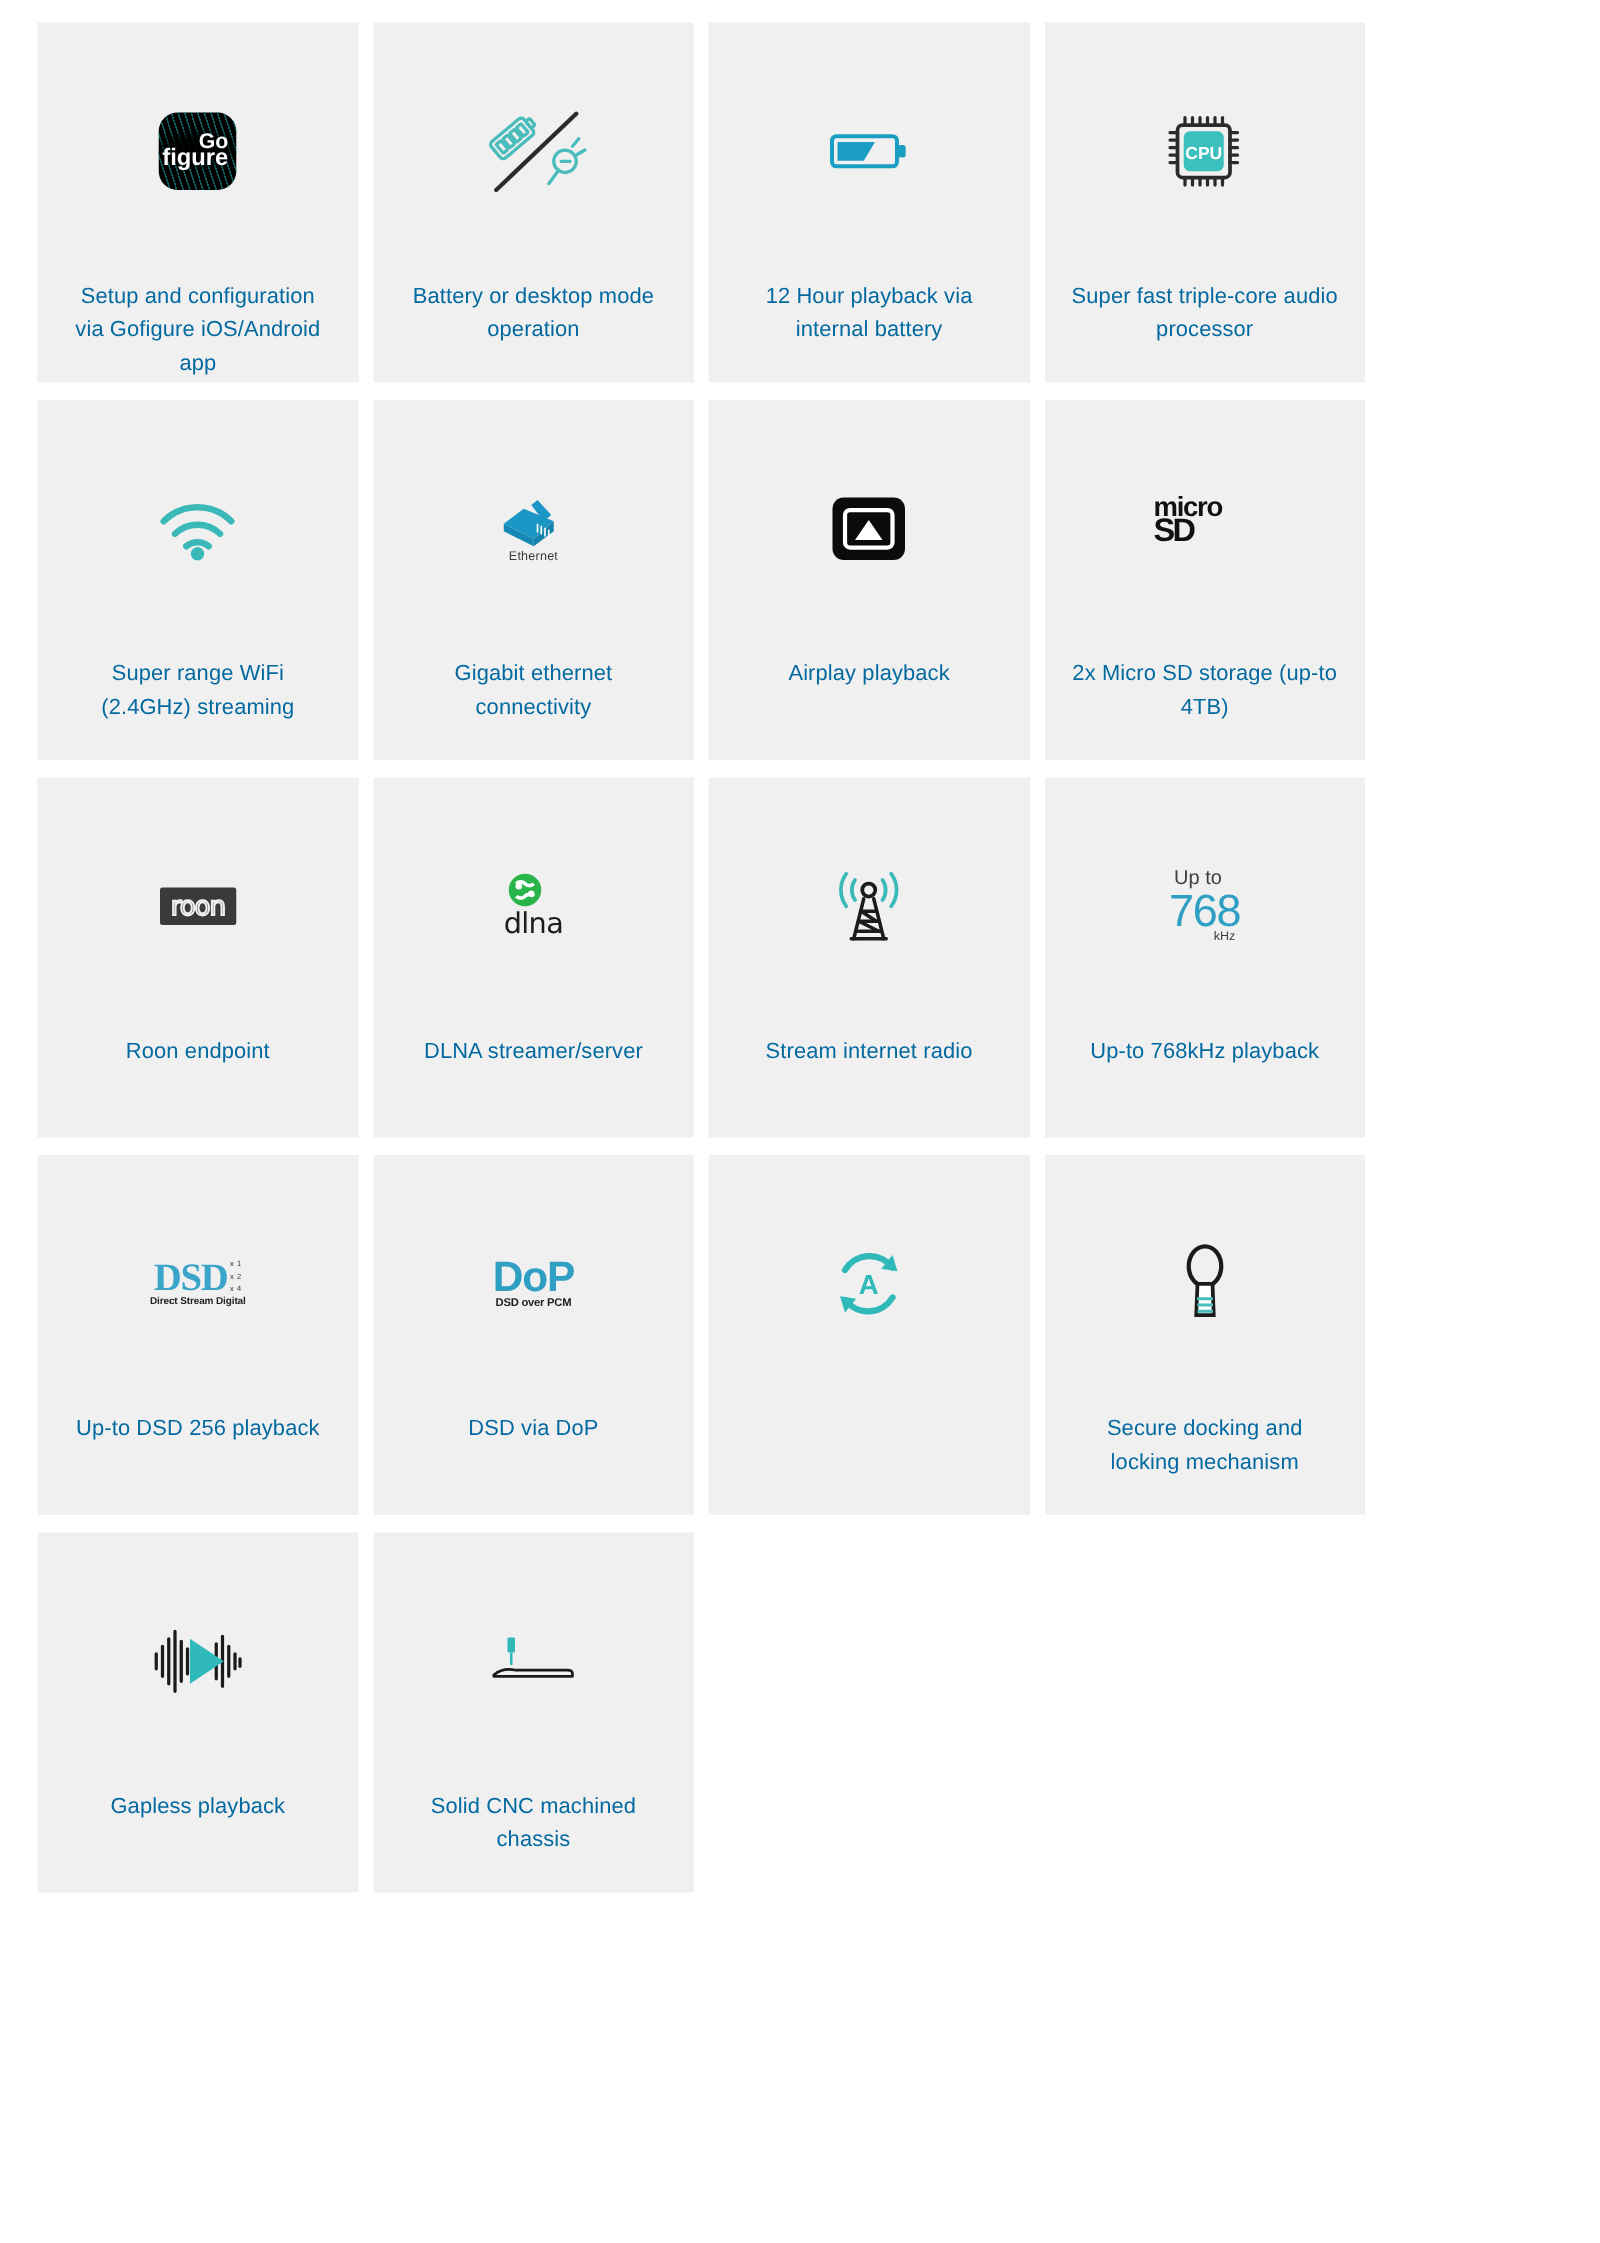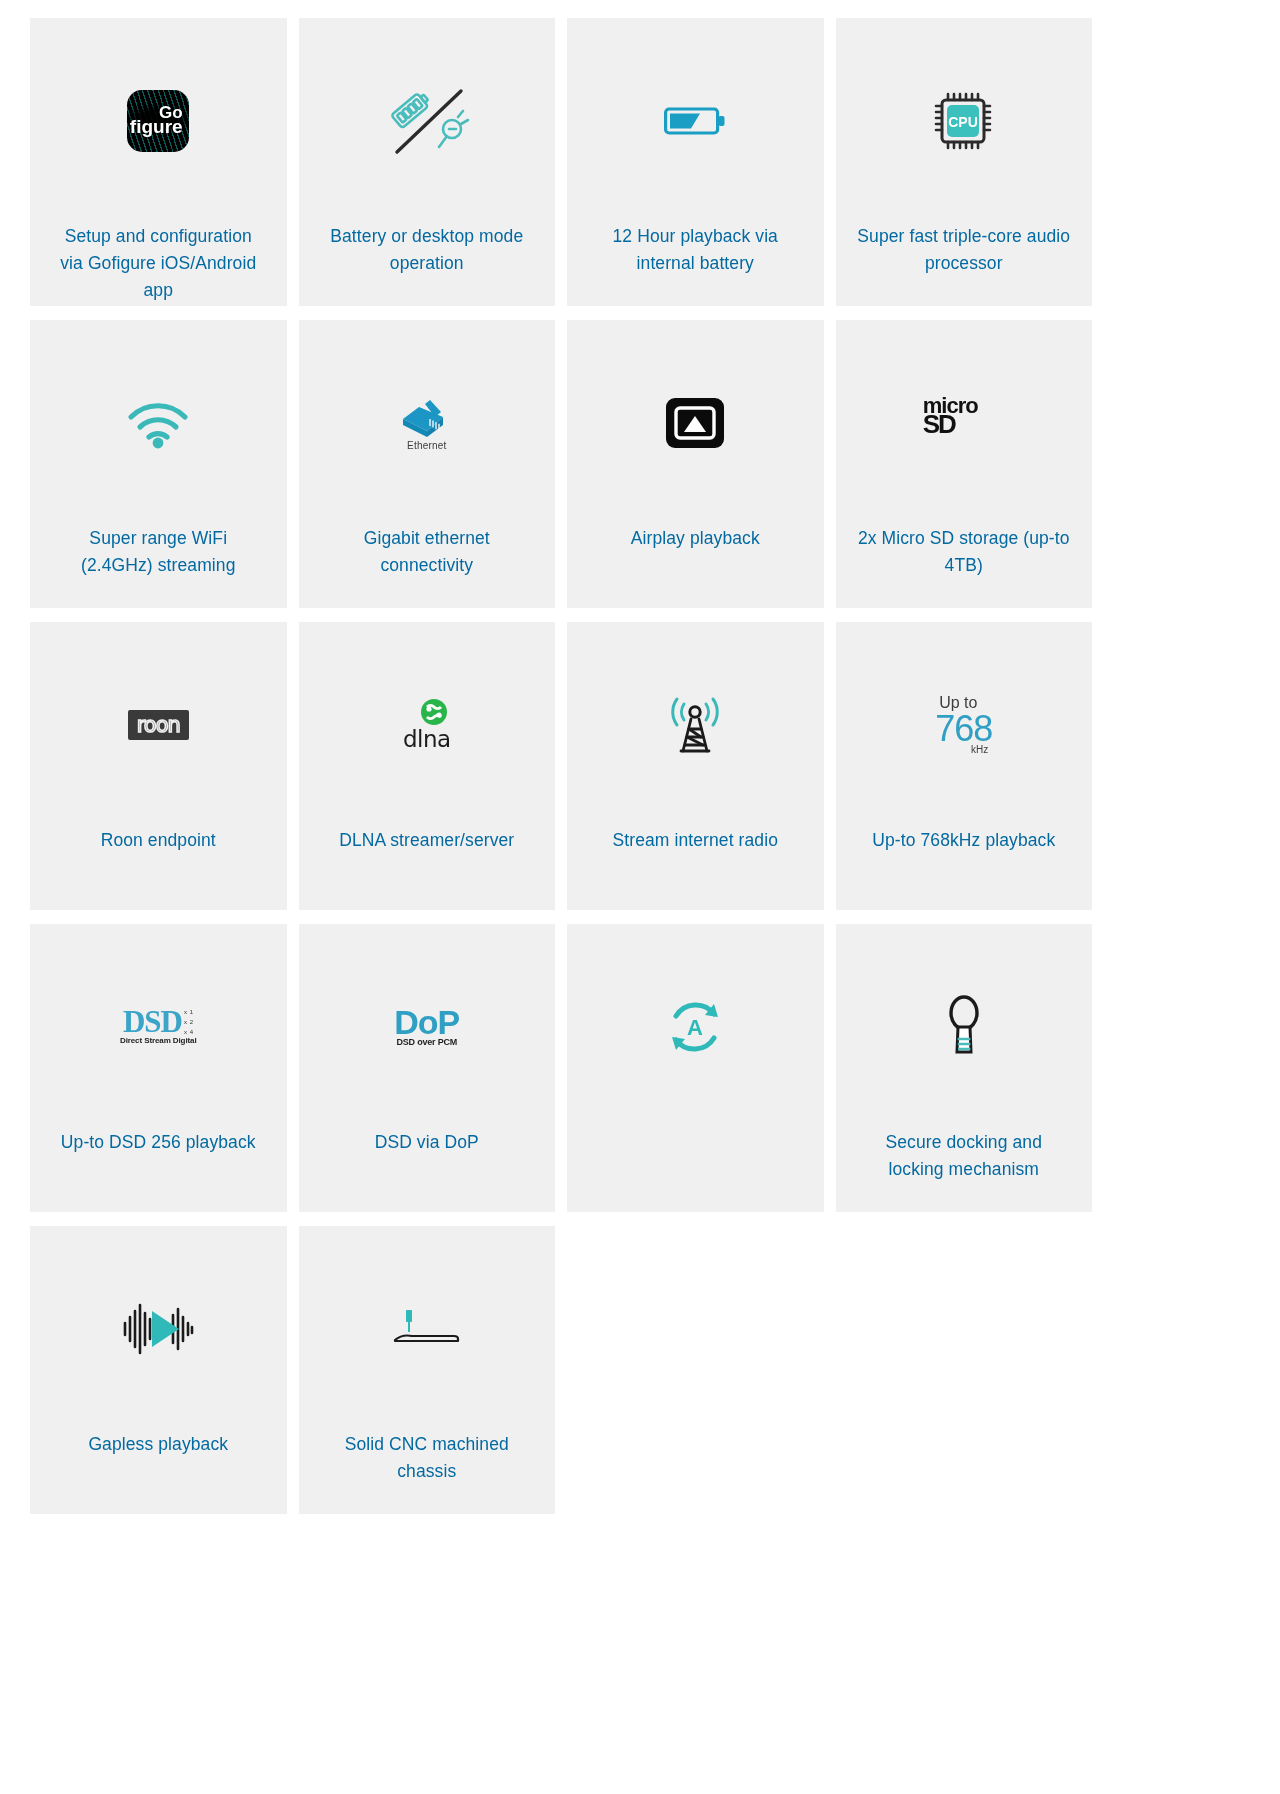--- a/index.html
+++ b/index.html
@@ -115,21 +115,21 @@
     background: #3a3a3a; border-radius: 2px; padding: 3px 9px;
     display:flex; align-items:flex-start; justify-content:center;
   }
   .roon-word {
     font-size: 21px; letter-spacing: -1px; font-weight: 500;
     color: #3a3a3a; -webkit-text-stroke: 1.6px #f0f0f0;
     font-family: "DejaVu Sans", sans-serif;
   }
 
   
-  .ico-dlna { display:flex; flex-direction:column; align-items:flex-end; }
+  .ico-dlna { display:flex; flex-direction:column; align-items:flex-start; }
   .dlna-word { font-size: 23px; letter-spacing: -0.5px; color:#1c1c1c; font-family:"DejaVu Sans", sans-serif; margin-top:-2px;}
 
   
   .ico-tower { width: 70px; height: 62px; }
 
   
   .ico-768 { display:flex; flex-direction:column; align-items:center; line-height:1; }
   .k-upto { font-size: 16px; color: #3d3d3d; align-self:flex-start; margin-left: 4px; }
   .k-num  { font-size: 36px; color: #2f9fc4; font-weight: 400; letter-spacing: -1px; }
   .k-hz   { font-size: 10px; color: #3d3d3d; align-self:flex-end; margin-right: 4px; margin-top:-2px;}

